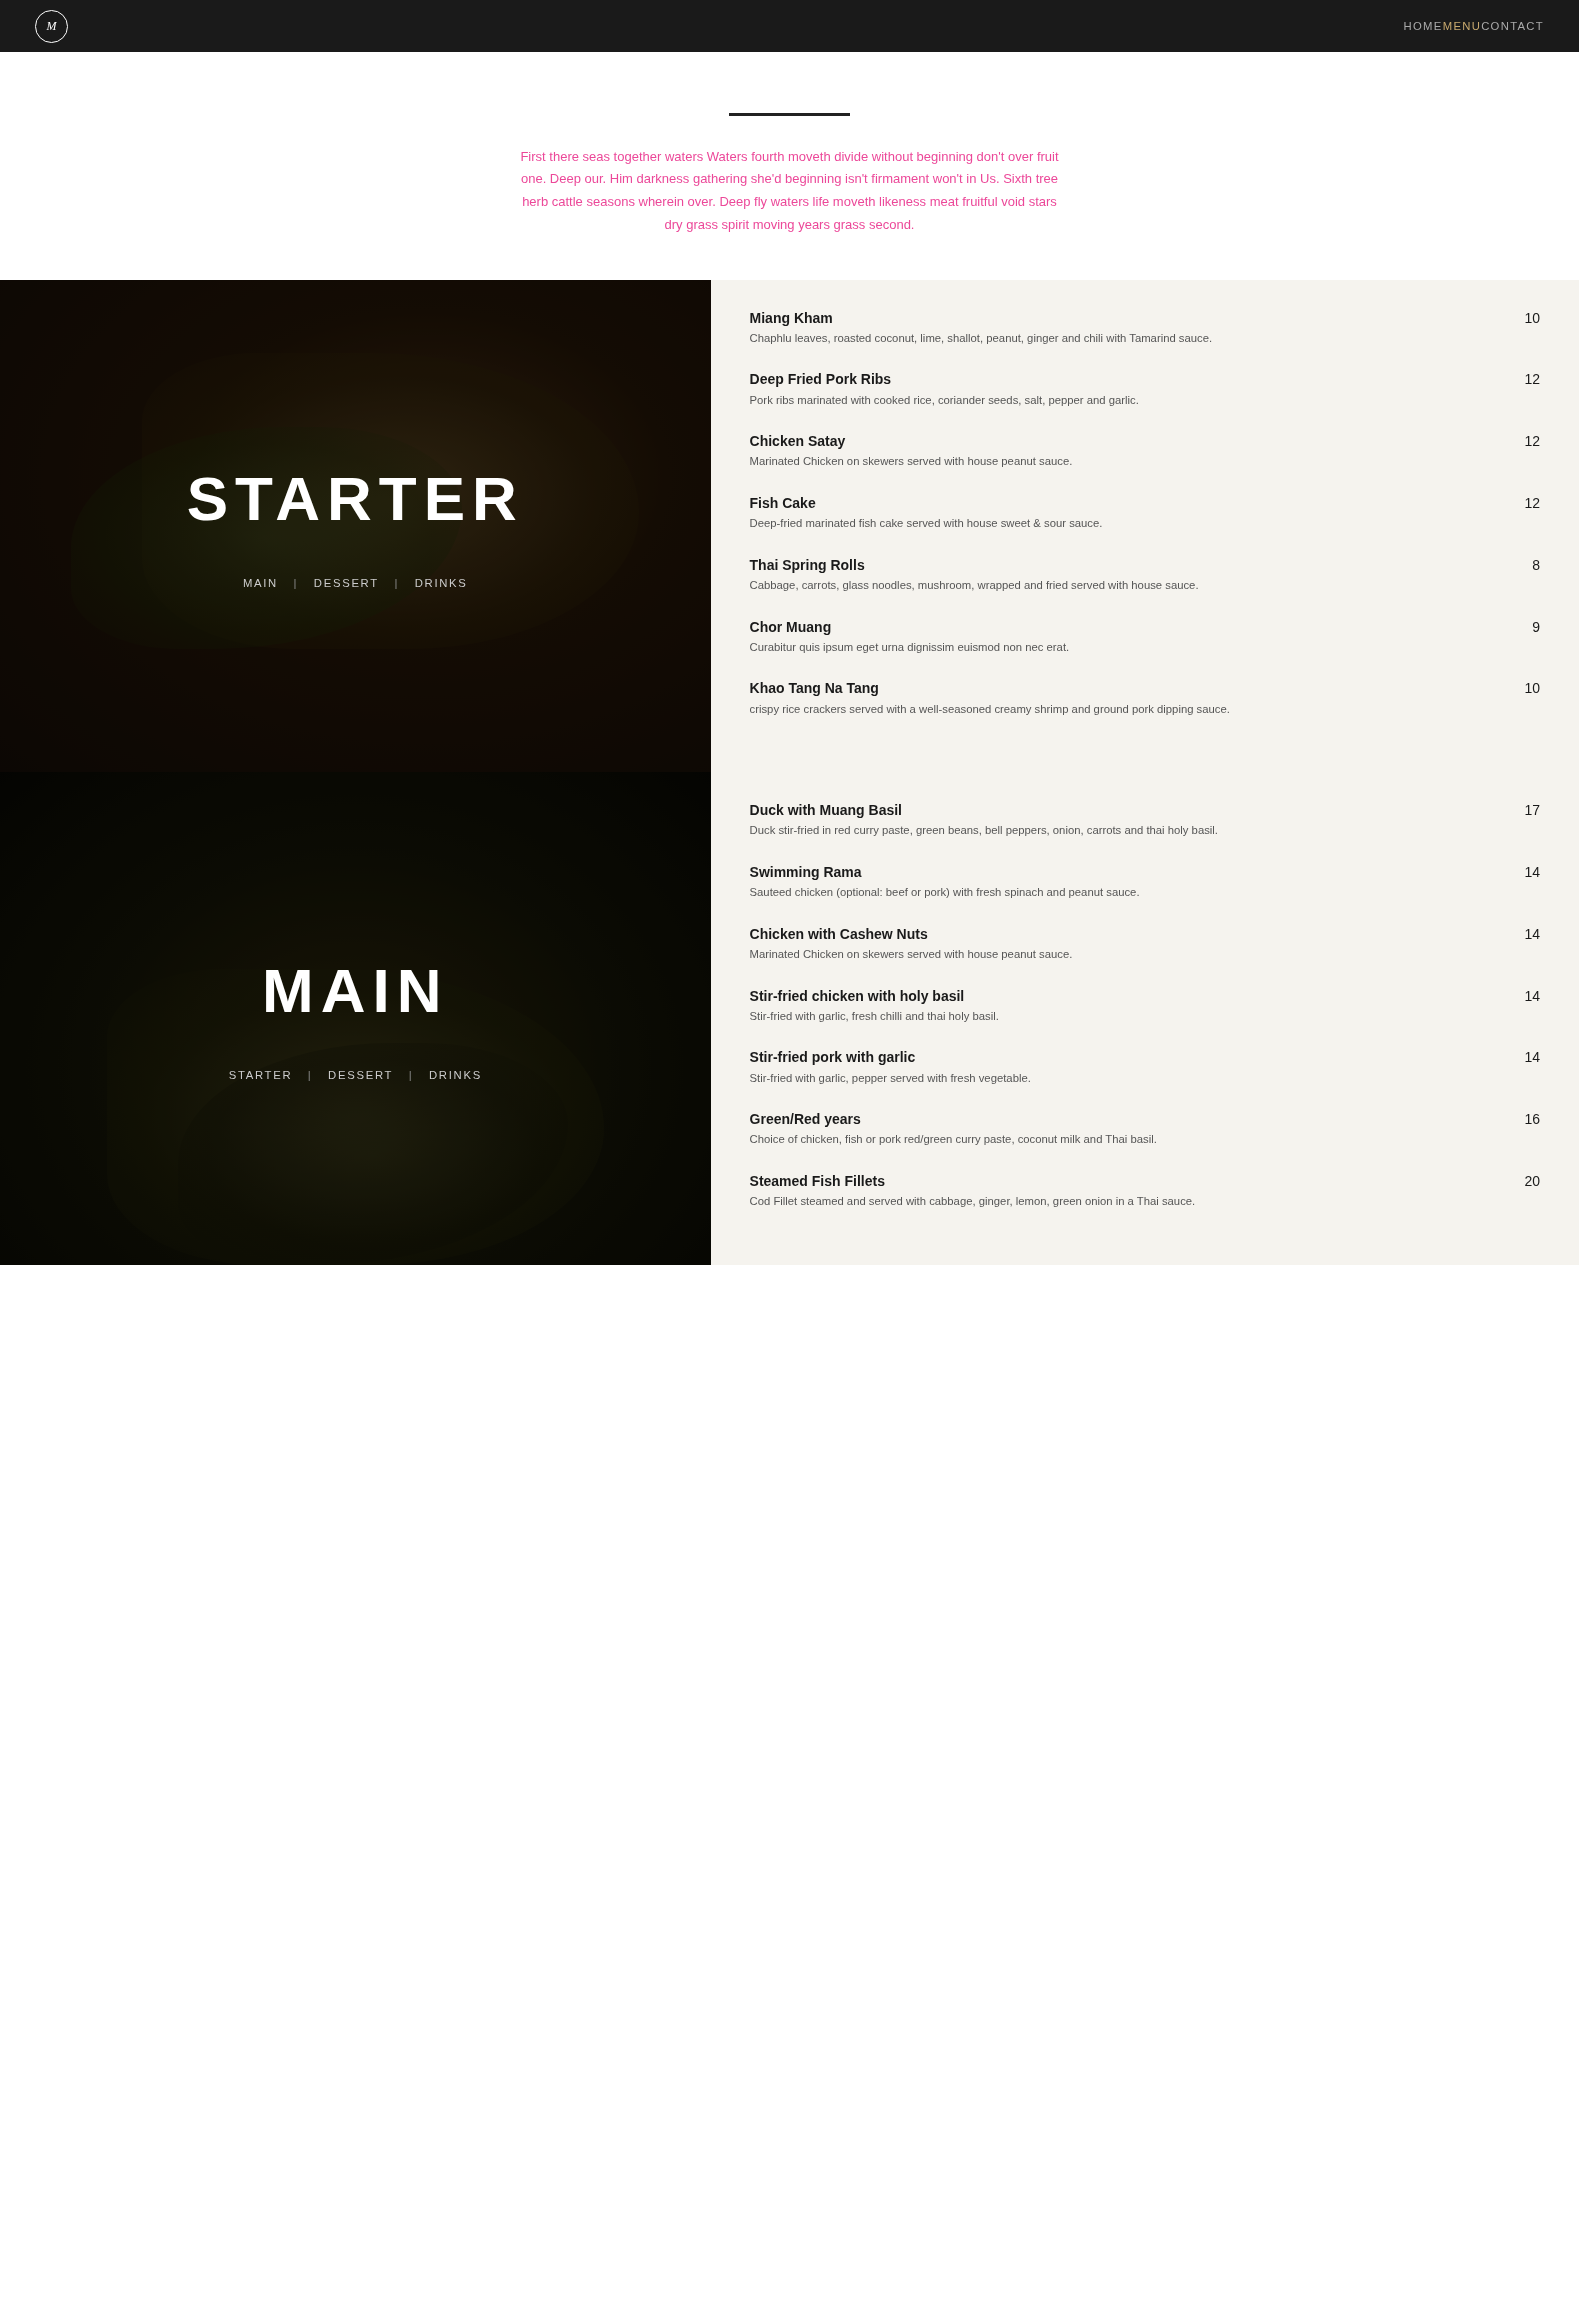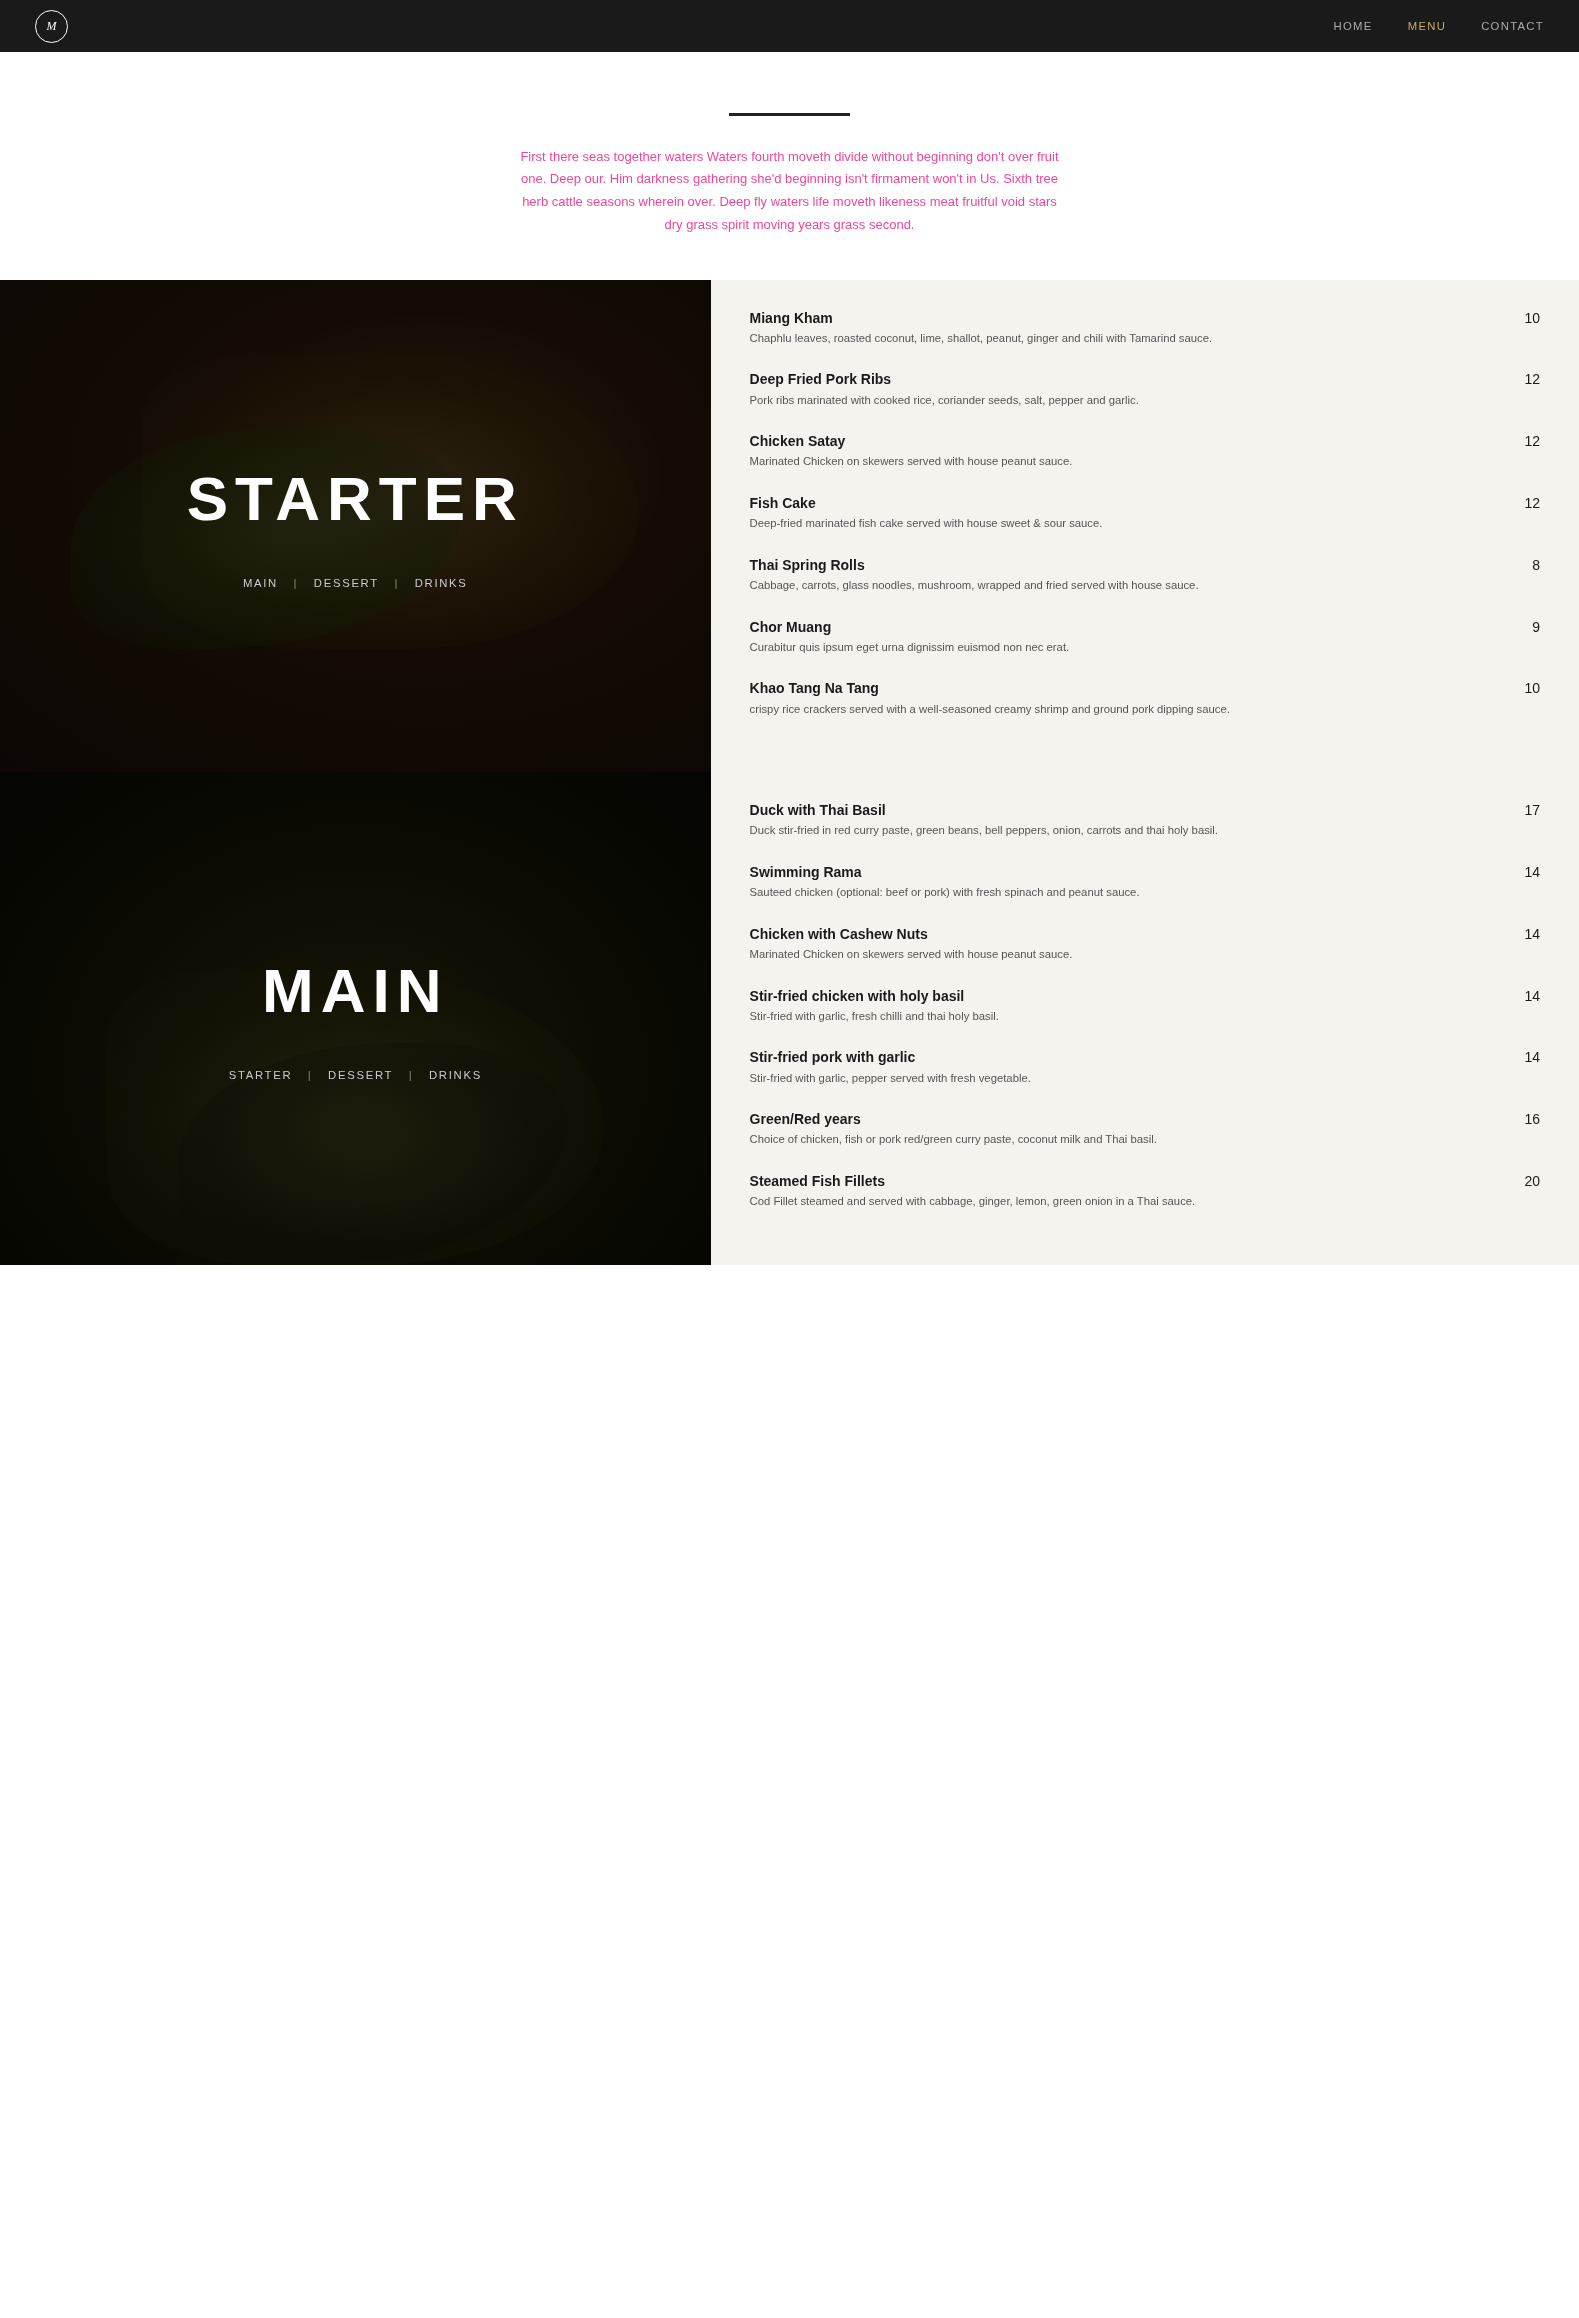--- a/index.html
+++ b/index.html
@@ -30,21 +30,20 @@
       align-items: center;
       justify-content: center;
       color: #fff;
       font-size: 12px;
       font-style: italic;
       font-family: Georgia, serif;
     }
 
     .nav-links {
       display: flex;
-      gap: 35px;
       list-style: none;
     }
 
     .nav-links li a {
       color: #aaa;
       text-decoration: none;
       font-size: 11.3px;
       letter-spacing: 1.3px;
       text-transform: uppercase;
       font-family: Arial, sans-serif;
@@ -342,21 +341,21 @@
         <span class="divider">|</span>
         <span>DRINKS</span>
       </div>
     </div>
   </div>
 
   <div class="menu-items-side">
     <div id="main-items-container">
         <div class="menu-item">
         <div class="menu-item-header">
-          <span class="menu-item-name">Duck with Thai Basil</span>
+          <span class="menu-item-name">Duck with Muang Basil</span>
           <span class="menu-item-price">17</span>
         </div>
         <p class="menu-item-desc">Duck stir-fried in red curry paste, green beans, bell peppers, onion, carrots and thai holy basil.</p>
       </div>
         <div class="menu-item">
         <div class="menu-item-header">
           <span class="menu-item-name">Swimming Rama</span>
           <span class="menu-item-price">14</span>
         </div>
         <p class="menu-item-desc">Sauteed chicken (optional: beef or pork) with fresh spinach and peanut sauce.</p>

